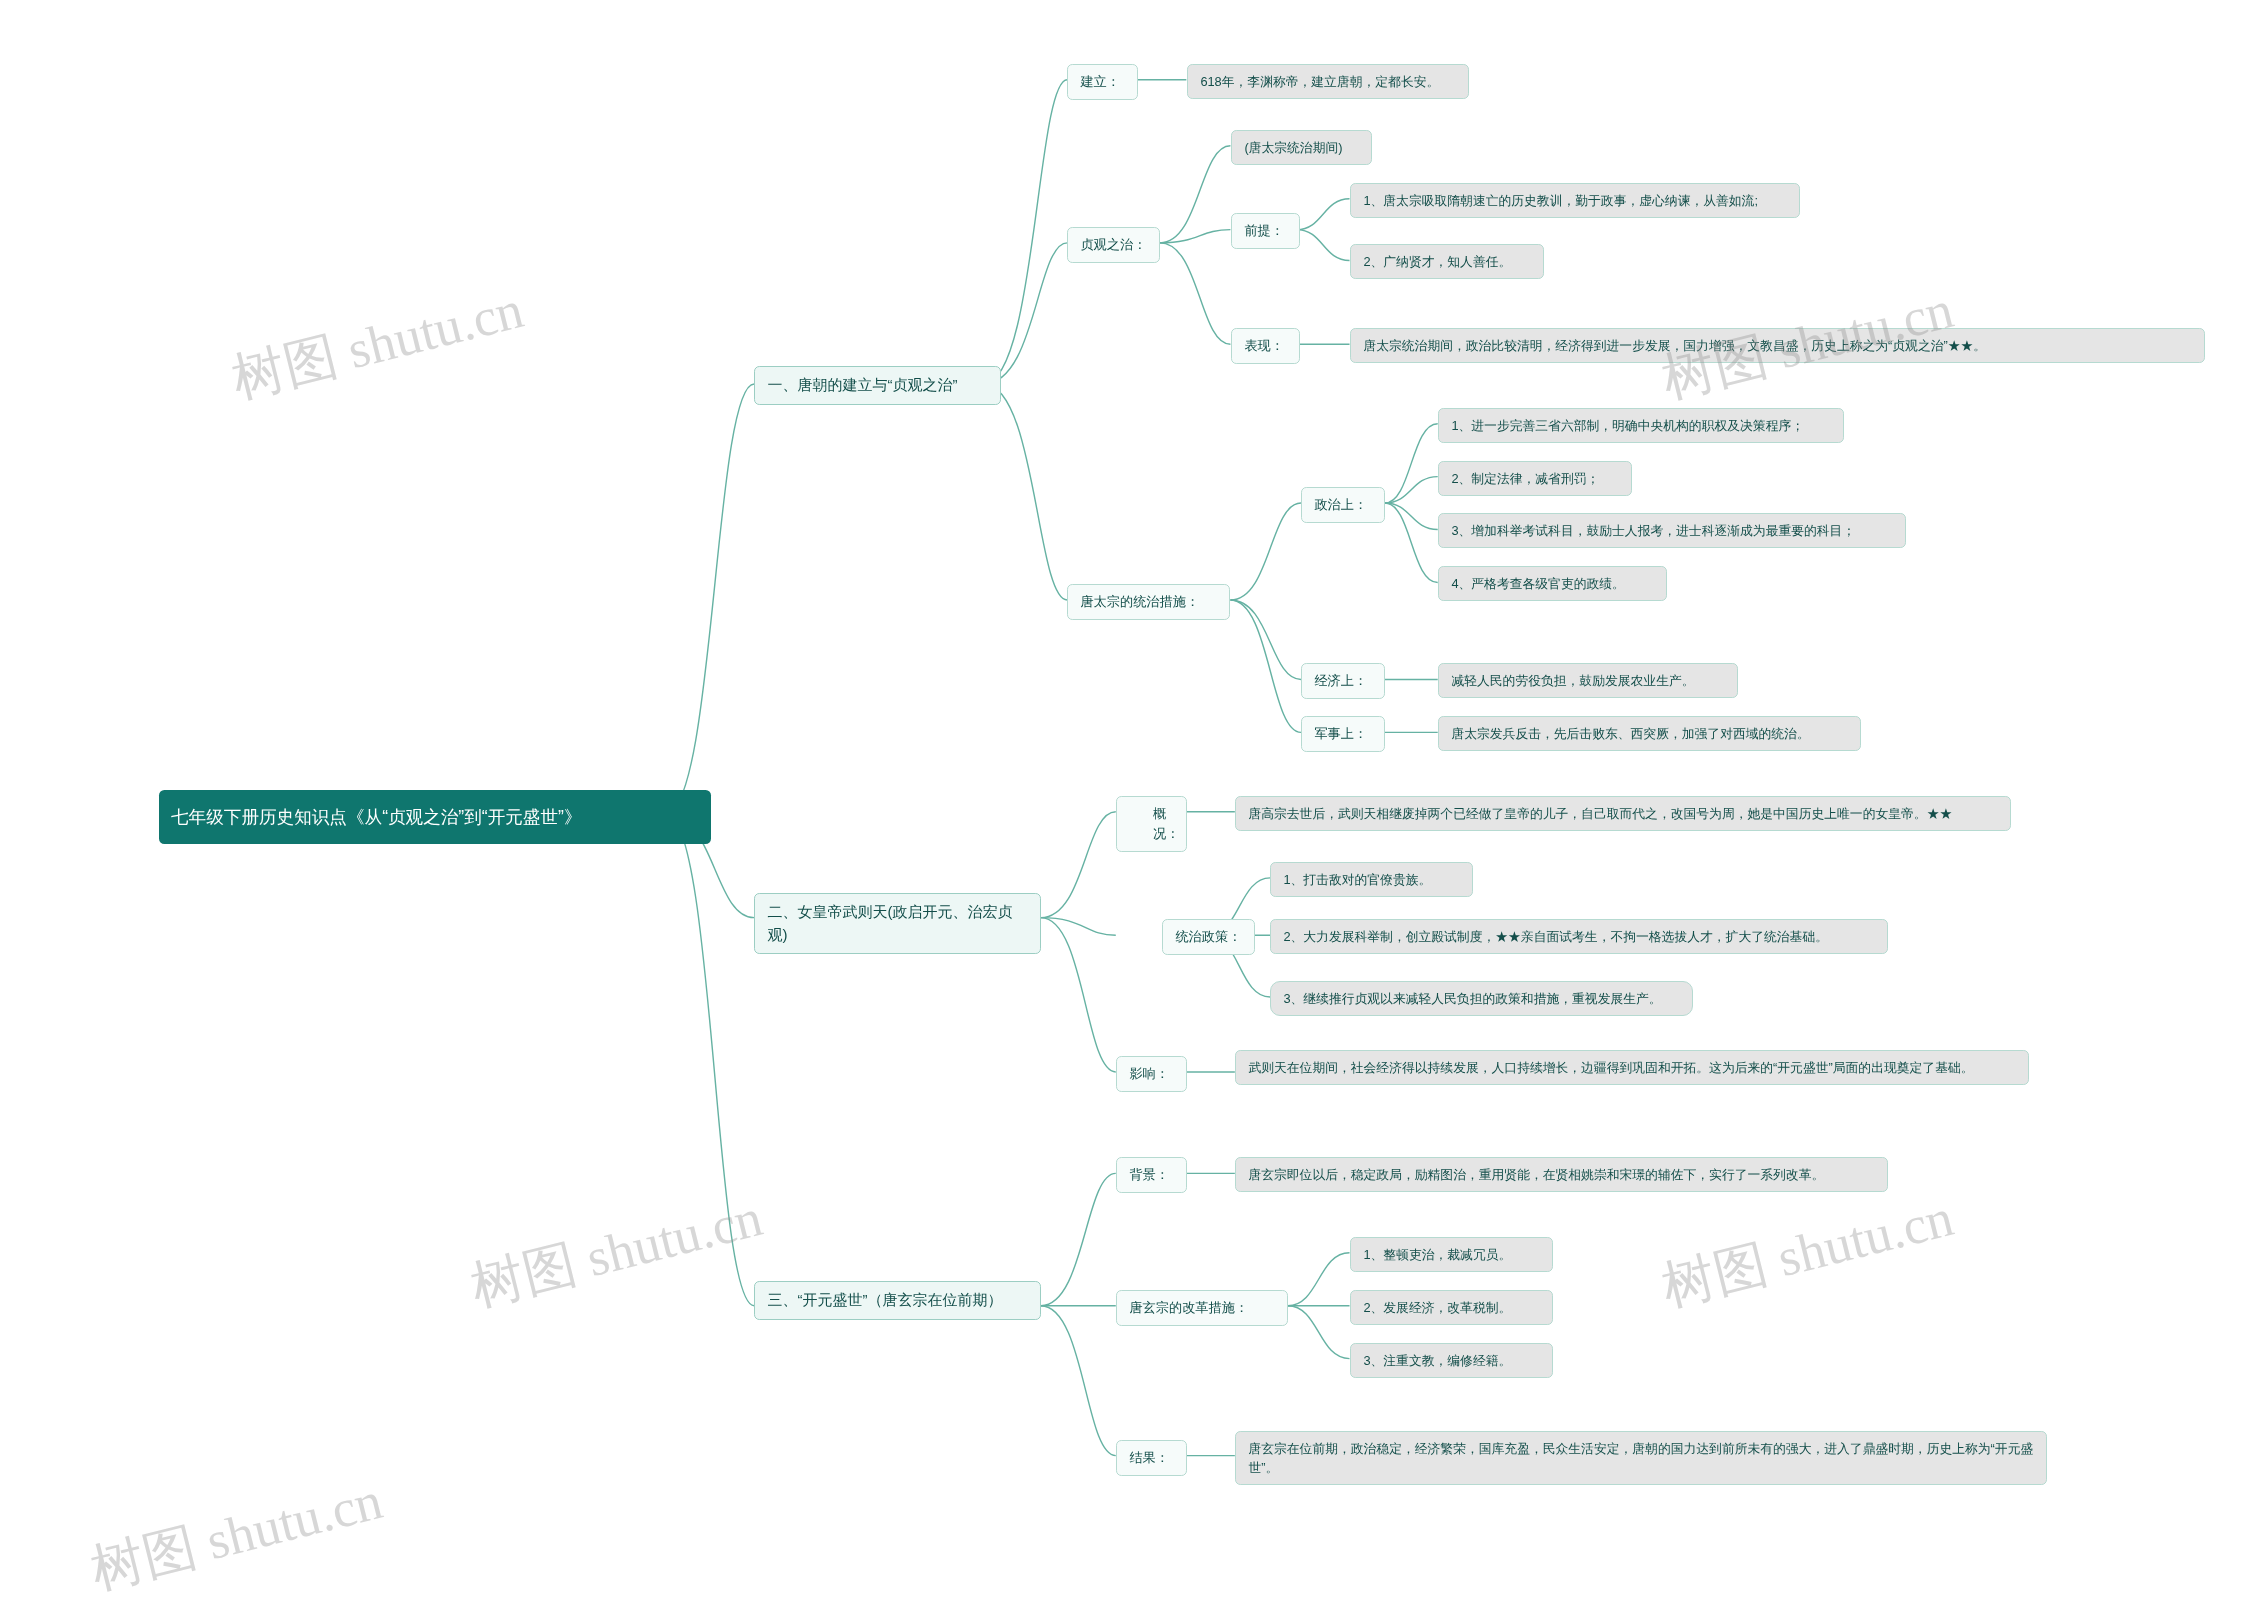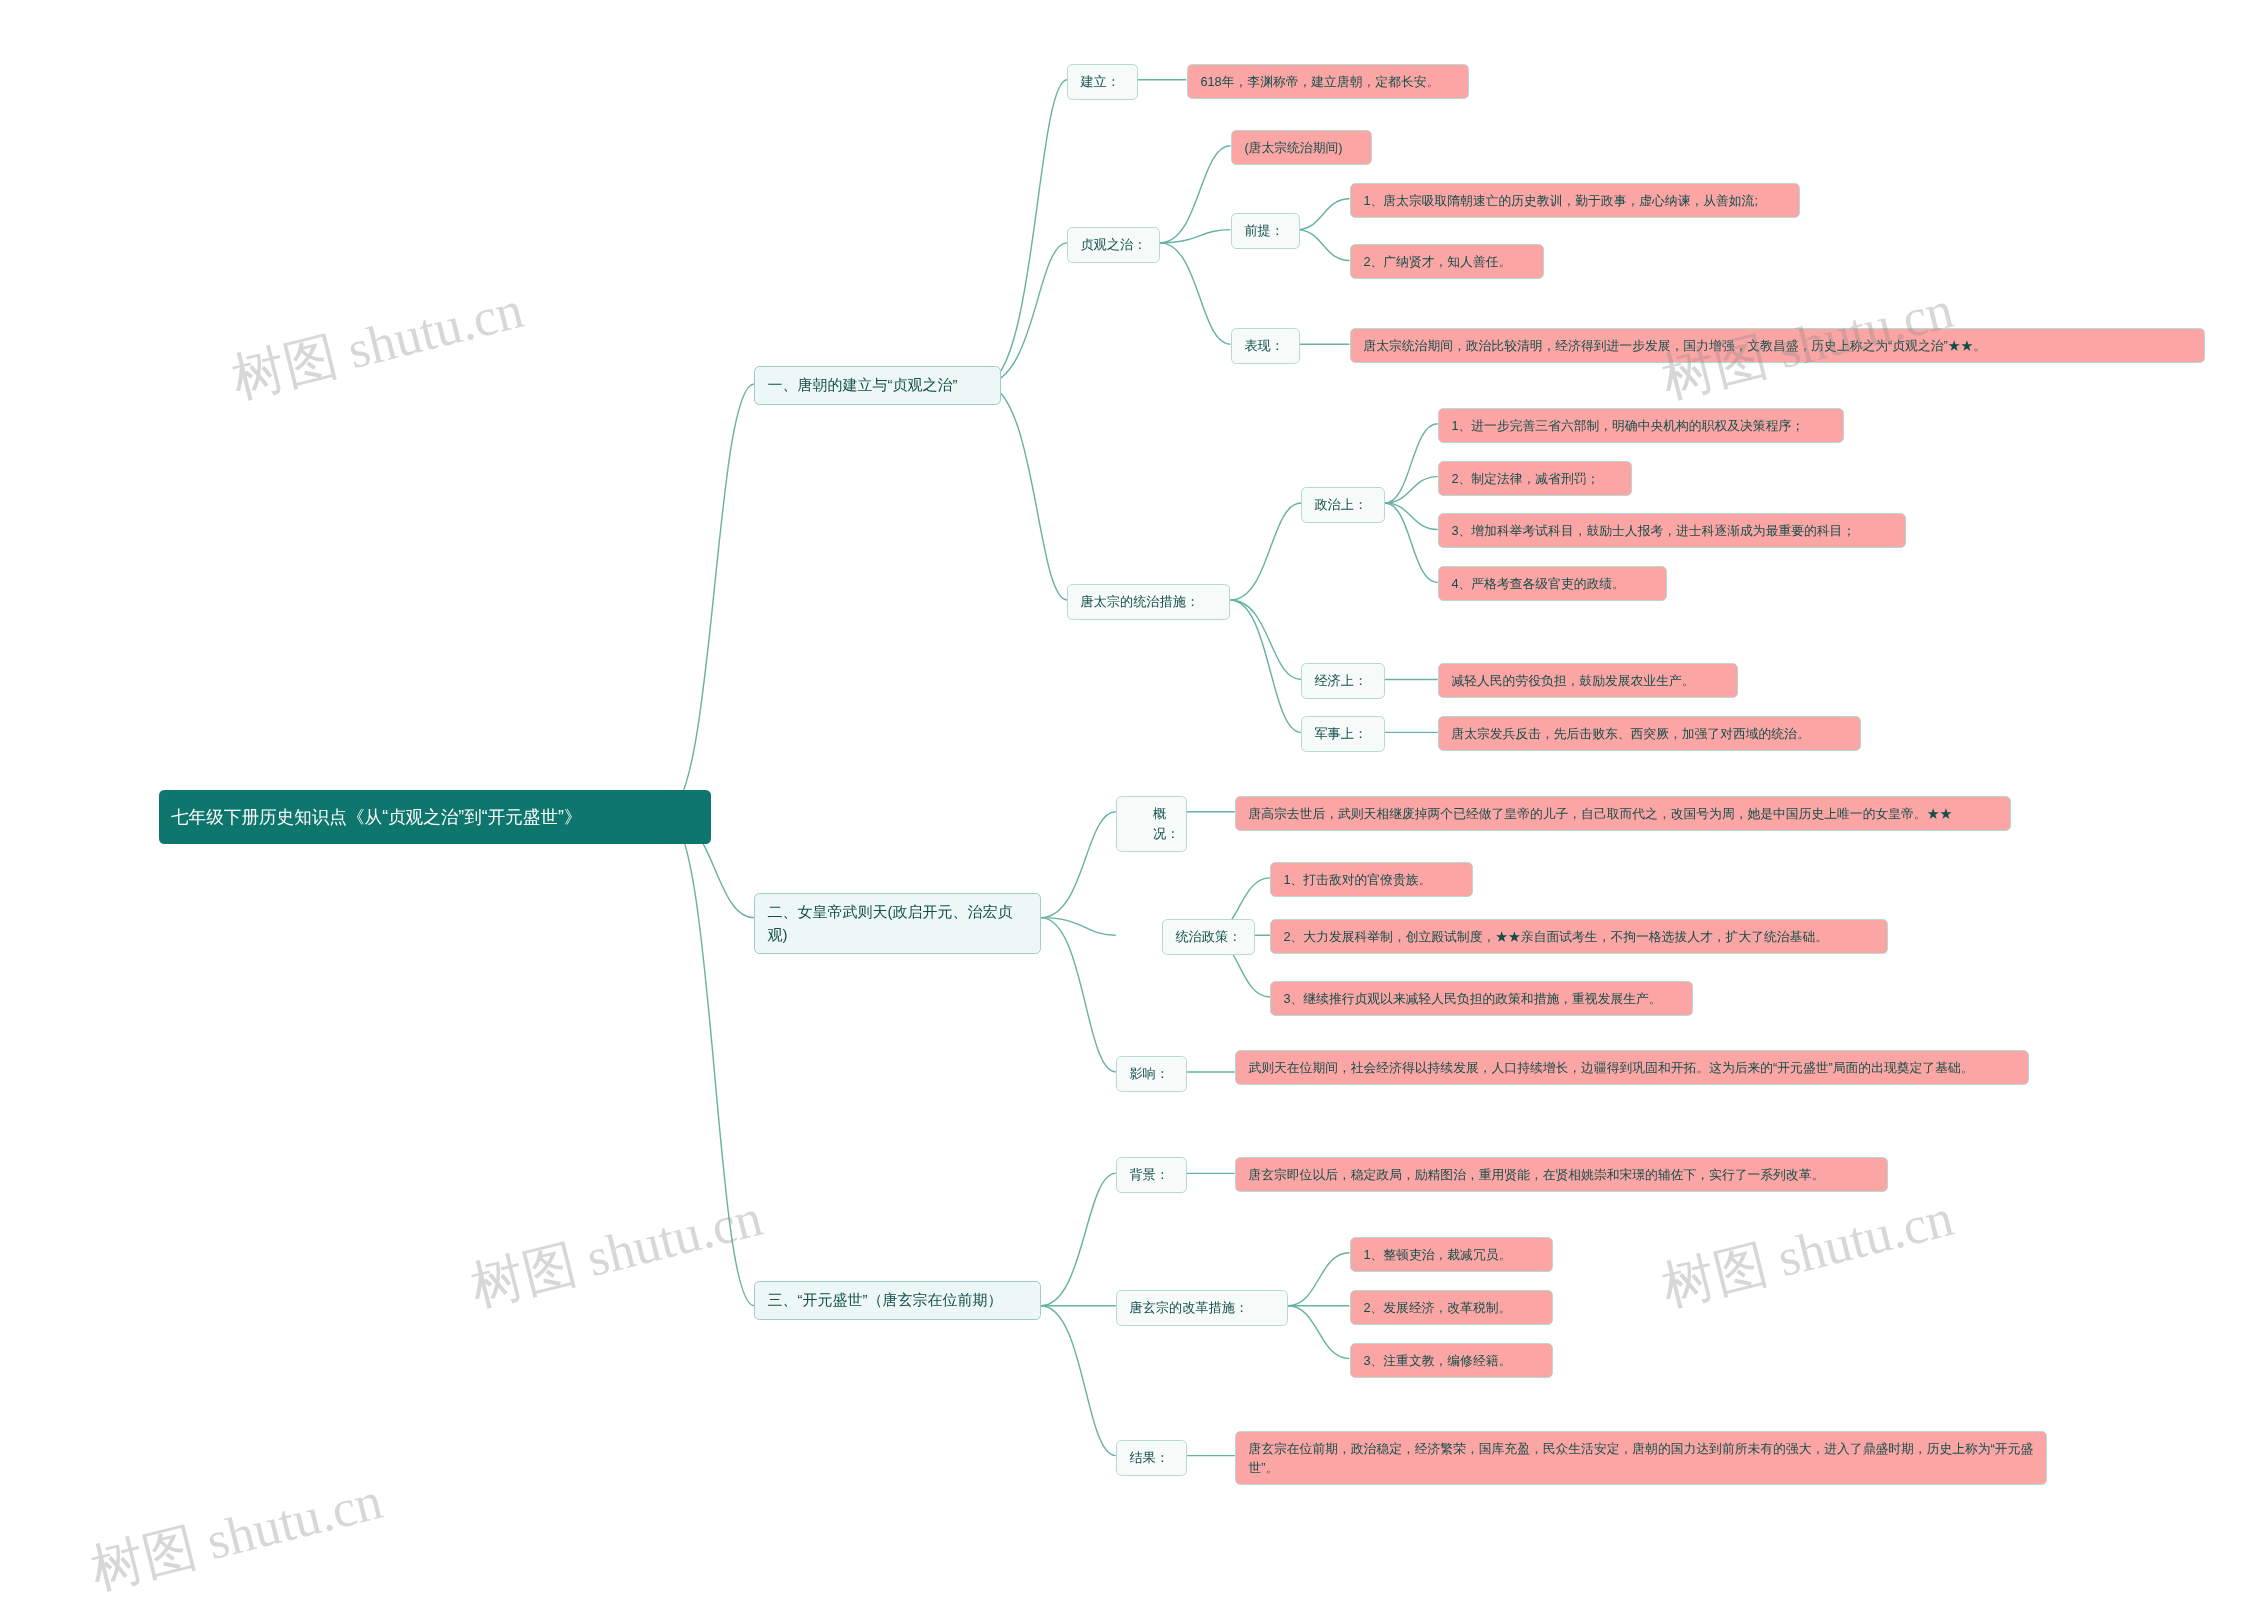--- a/index.html
+++ b/index.html
@@ -40,21 +40,21 @@
     background: #edf7f5;
     border: 0.9px solid #9ccec3;
     font-size: 15px;
   }
   .level2 {
     background: #f6fbfa;
     border: 0.9px solid #b6dad1;
     font-size: 13.2px;
   }
   .leaf {
-    background: #fca5a5;
+    background: #e5e5e5;
     border: 0.9px solid #b6dad1;
     font-size: 12.8px;
   }
   .watermark {
     position: absolute;
     z-index: 3;
     color: rgba(140,140,140,0.35);
     font-size: 53px;
     font-family: "Songti SC", "SimSun", serif;
     transform: rotate(-14deg);
@@ -152,21 +152,21 @@
       <div class="node leaf" style="left:1438px; top:716px; width:423px;">唐太宗发兵反击，先后击败东、西突厥，加强了对西域的统治。</div>
 
 <div class="node level1" style="left:754px; top:893px; width:287px;">二、女皇帝武则天(政启开元、治宏贞观)</div>
 
   <div class="node level2" style="left:1116px; top:796px; width:71px;padding-left:36px;">概况：</div>
   <div class="node leaf" style="left:1235px; top:796px; width:776px;">唐高宗去世后，武则天相继废掉两个已经做了皇帝的儿子，自己取而代之，改国号为周，她是中国历史上唯一的女皇帝。★★</div>
 
   <div class="node level2" style="left:1116px; top:919px; width:93px;margin-left:46px;">统治政策：</div>
     <div class="node leaf" style="left:1270px; top:862px; width:203px;">1、打击敌对的官僚贵族。</div>
     <div class="node leaf" style="left:1270px; top:919px; width:618px;">2、大力发展科举制，创立殿试制度，★★亲自面试考生，不拘一格选拔人才，扩大了统治基础。</div>
-    <div class="node leaf" style="left:1270px; top:981px; width:423px;">3、继续推行贞观以来减轻人民负担的政策和措施，重视发展生产。</div>
+    <div class="node leaf" style="left:1270px; top:981px; width:423px;border-radius:10px;">3、继续推行贞观以来减轻人民负担的政策和措施，重视发展生产。</div>
 
   <div class="node level2" style="left:1116px; top:1056px; width:71px;">影响：</div>
   <div class="node leaf" style="left:1235px; top:1050px; width:794px;">武则天在位期间，社会经济得以持续发展，人口持续增长，边疆得到巩固和开拓。这为后来的“开元盛世”局面的出现奠定了基础。</div>
 
 <div class="node level1" style="left:754px; top:1281px; width:287px;">三、“开元盛世”（唐玄宗在位前期）</div>
 
   <div class="node level2" style="left:1116px; top:1157px; width:71px;">背景：</div>
   <div class="node leaf" style="left:1235px; top:1157px; width:653px;">唐玄宗即位以后，稳定政局，励精图治，重用贤能，在贤相姚崇和宋璟的辅佐下，实行了一系列改革。</div>
 
   <div class="node level2" style="left:1116px; top:1290px; width:172px;">唐玄宗的改革措施：</div>

